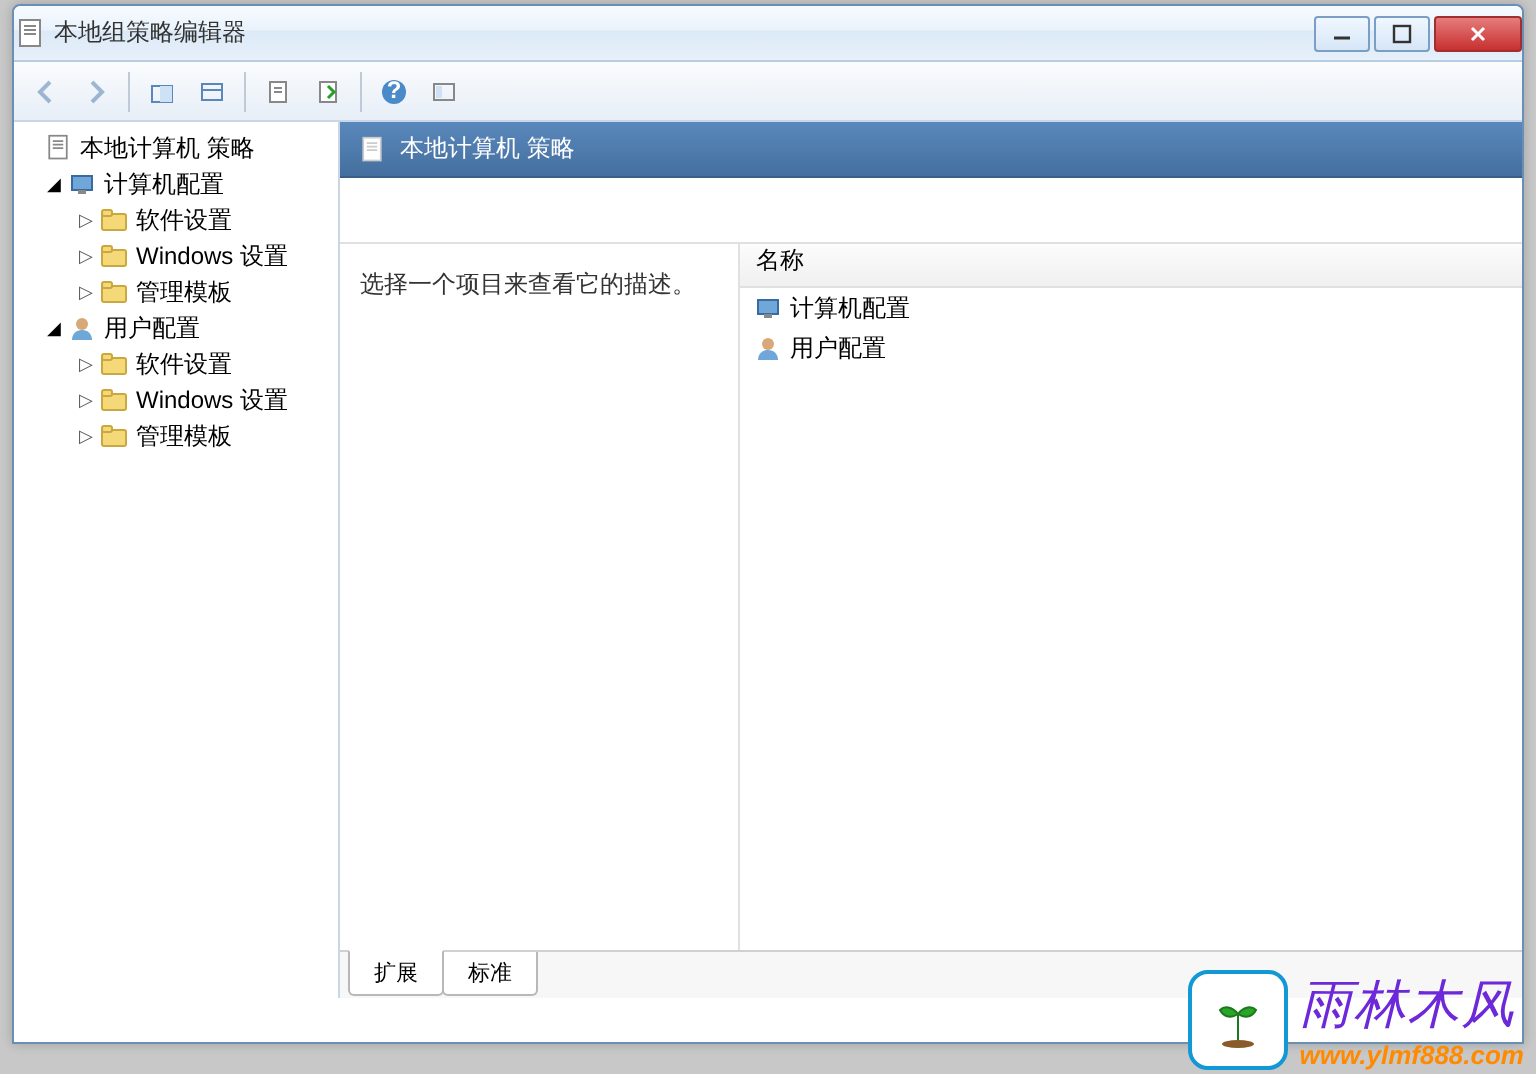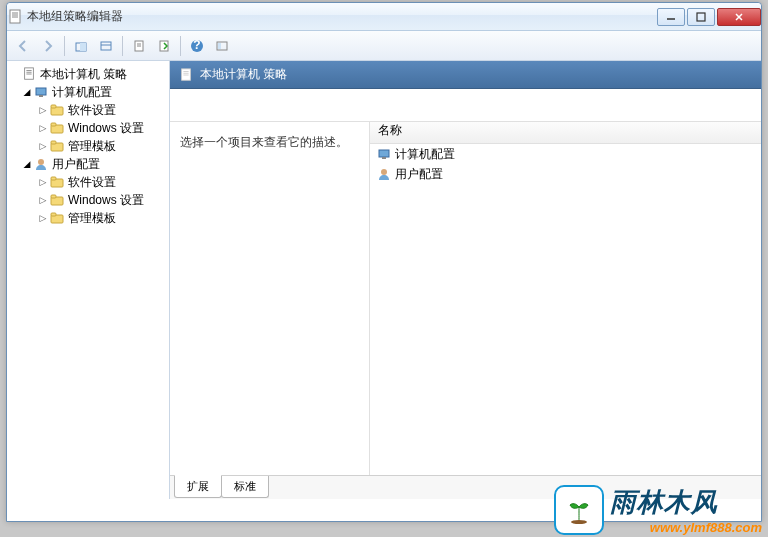--- a/index.html
+++ b/index.html
@@ -32,22 +32,22 @@
 .descpane { width: 200px; padding: 12px 10px; color: #333; border-right: 1px solid #e0e0e0; }
 .listpane { flex: 1; }
 .colhead { height: 22px; border-bottom: 1px solid #e0e0e0; display: flex; padding: 0 8px; background: linear-gradient(to bottom, #fcfcfc, #f0f0f0); }
 .litem { display: flex; align-items: center; height: 20px; padding: 0 6px; cursor: pointer; }
 .tabs { height: 24px; display: flex; align-items: flex-end; padding-left: 4px; border-top: 1px solid #d0d0d0; background: #f7f7f7; }
 .tab { padding: 3px 12px; border: 1px solid #b8b8b8; border-top: none; background: #fff; margin-right: -1px; cursor: pointer; font-size: 11px; border-radius: 0 0 3px 3px; position: relative; top: -1px; }
 .tab.active { background: #fff; font-weight: normal; border-top: 1px solid #fff; top: -1px; }
 .watermark { position: absolute; right: 6px; bottom: 2px; display: flex; align-items: center; gap: 6px; }
 .wm-logo { width: 50px; height: 50px; background: #fff; border: 2px solid #1398d6; border-radius: 10px; display: flex; align-items: center; justify-content: center; }
 .wm-text { }
-.wm-cn { font-size: 26px; font-weight: bold; color: #0c4a6e; font-style: italic; letter-spacing: 1px; }
-.wm-url { font-size: 13px; font-weight: bold; color: #ff8a00; font-style: italic; margin-left: 40px; }
+.wm-cn { font-size: 26px; font-weight: normal; color: #6d28d9; font-style: italic; letter-spacing: 1px; }
+.wm-url { font-size: 13px; font-weight: bold; color: #ff8a00; font-style: italic; }
 .doc-icon { fill: #fff; stroke: #888; }
 .folder-icon rect { fill: #f5d978; stroke: #c9a840; }
 </style>
 </head>
 <body>
 
 <div class="window">
   <div class="titlebar">
     <span class="icon">
       <svg viewBox="0 0 16 16">

